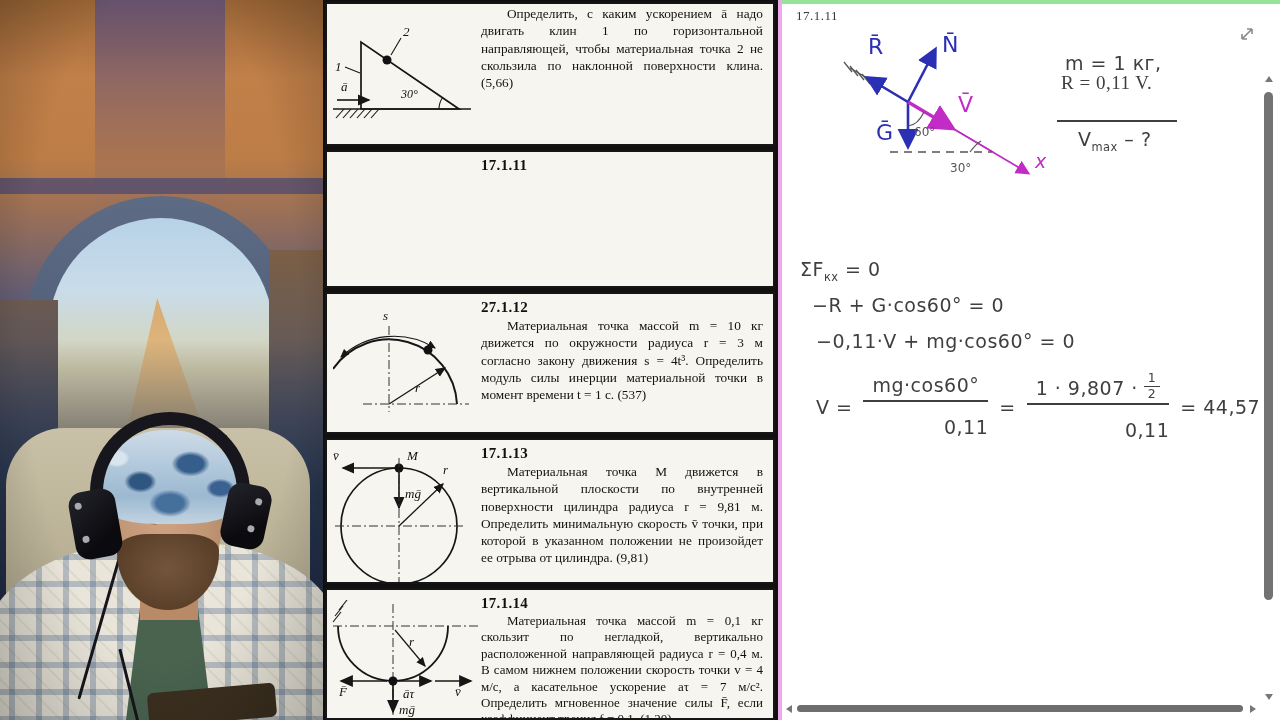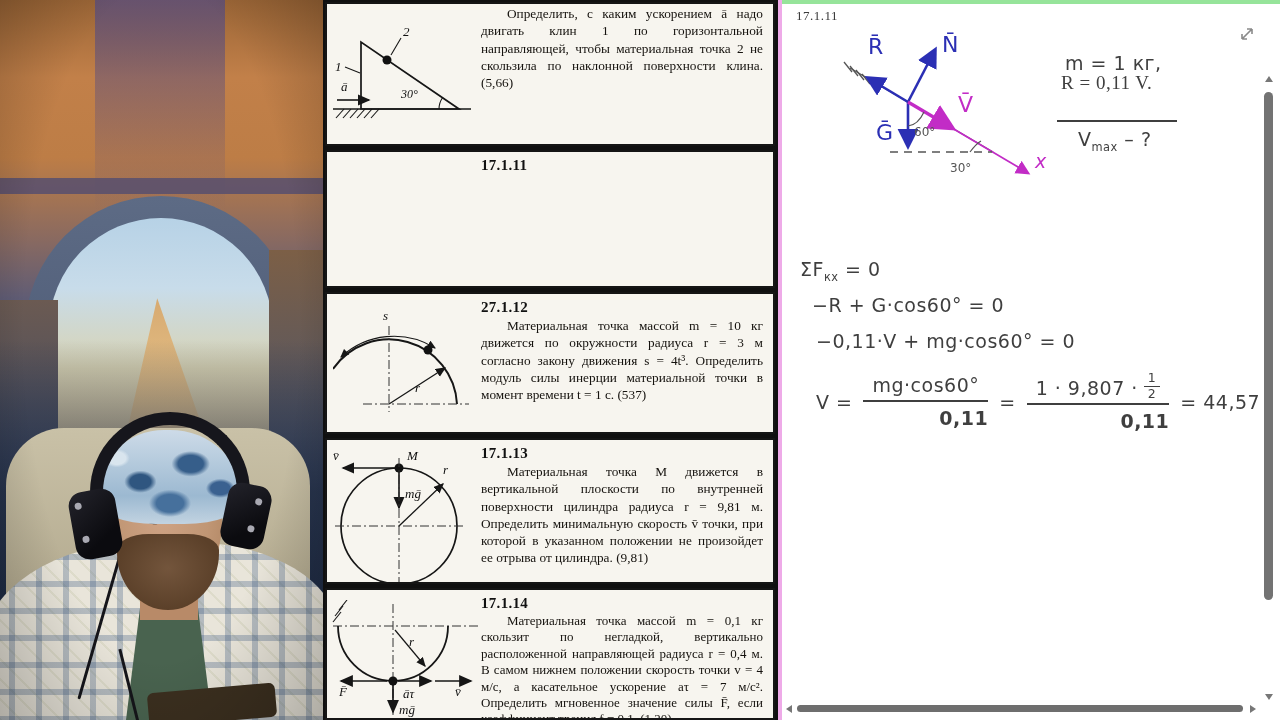--- a/index.html
+++ b/index.html
@@ -86,21 +86,21 @@
      font-family:"DejaVu Sans",sans-serif;color:#3f3f3f;}
   .board-top{position:absolute;left:0;top:0;width:100%;height:4px;background:#96e49a;}
   .board-left{position:absolute;left:0;top:0;width:4px;height:100%;background:#eeaae8;}
   .board-title{position:absolute;left:18px;top:8px;font:13px "Liberation Serif",serif;color:#3a3a3a;letter-spacing:.5px;}
   .hand{position:absolute;font-size:19px;letter-spacing:.5px;}
   .hand sub{font-size:.6em;}
   .given-rule{position:absolute;left:279px;top:120px;width:120px;border-top:2px solid #3f3f3f;}
   .eq5{display:flex;align-items:center;gap:11px;}
   .frac{display:inline-flex;flex-direction:column;align-items:flex-end;line-height:1.15;}
   .frac .num{border-bottom:2px solid #3f3f3f;padding:0 9px 3px;}
-  .frac .den{padding-top:6px;font-weight:bold;}
+  .frac .den{padding-top:15px;}
   .numflex{display:flex;align-items:flex-end;gap:6px;}
   .mfrac{display:inline-flex;flex-direction:column;align-items:center;font-size:12.5px;line-height:1;}
   .mfrac .mnum{border-bottom:1.5px solid #3f3f3f;padding:0 4px 1px;}
   .mfrac .mden{padding-top:1px;}
   .bsvg text{font-family:"DejaVu Sans",sans-serif;}
   .expand-icon{position:absolute;right:25px;top:26px;width:16px;height:16px;cursor:pointer;}
   .vsb{position:absolute;right:5px;top:74px;width:12px;height:628px;}
   .vsb-thumb{position:absolute;left:1px;top:18px;width:9px;height:508px;background:#737373;border-radius:5px;}
   .sb-arrow{position:absolute;width:0;height:0;border-style:solid;}
   .hsb{position:absolute;left:6px;bottom:6px;height:10px;width:474px;}

